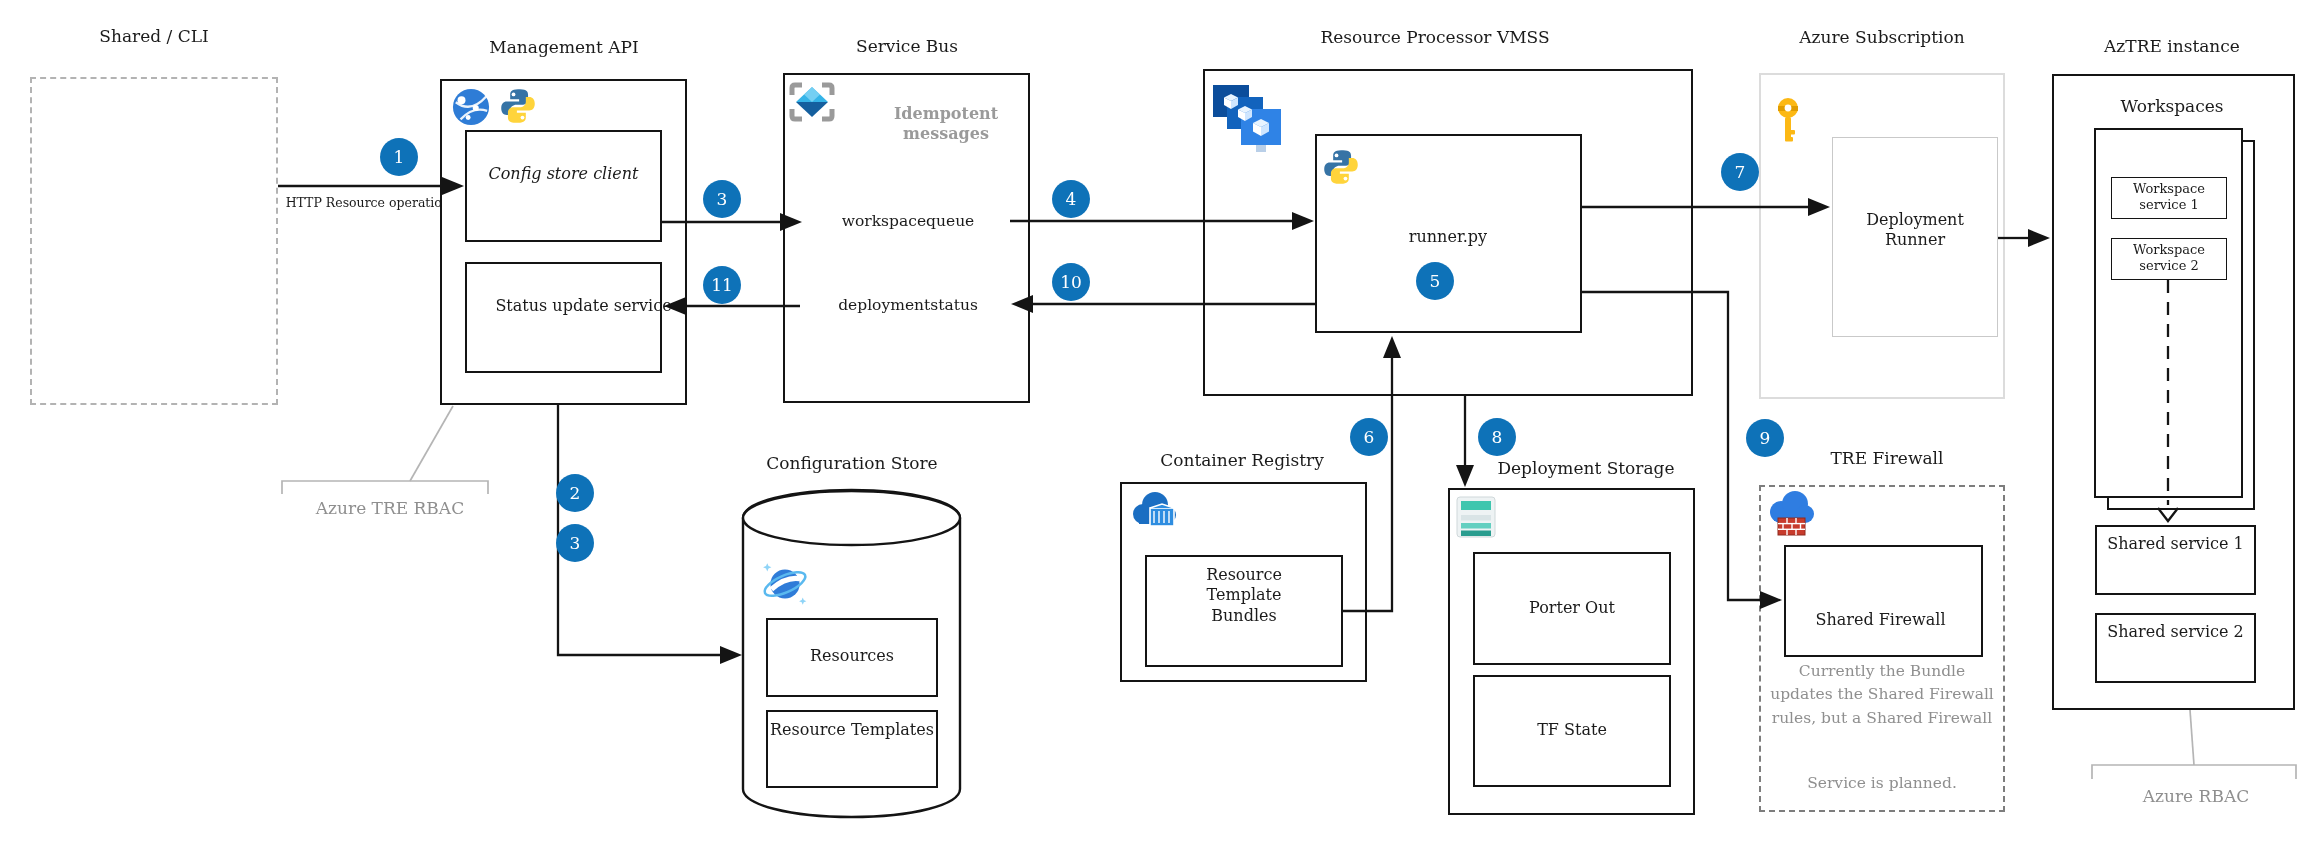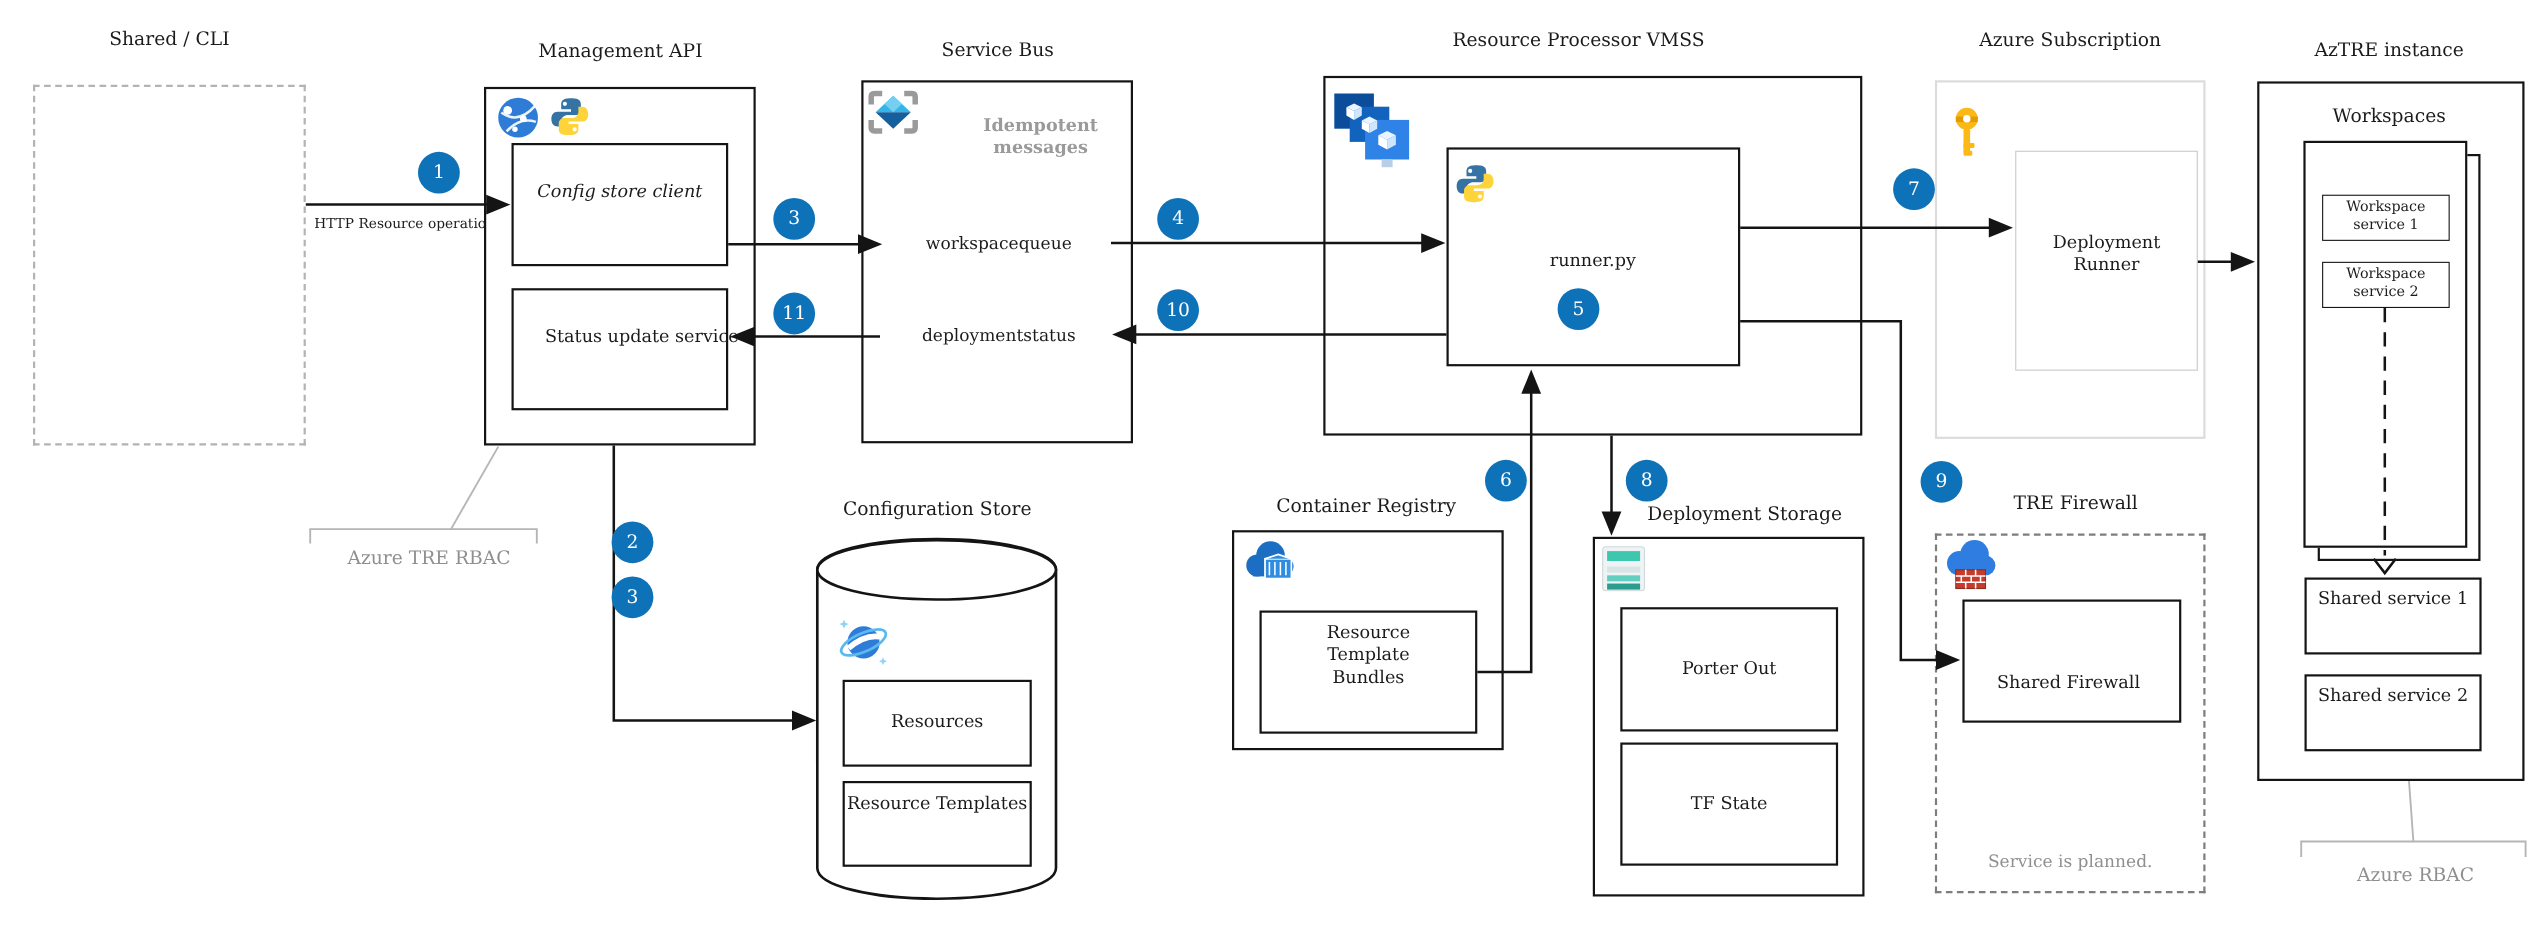--- a/index.html
+++ b/index.html
@@ -109,20 +109,21 @@
   <div class="t title" style="left:1486px;top:458px;width:200px;">Deployment Storage</div>
   <div class="bx mid" style="left:1473px;top:552px;width:198px;height:113px;"></div>
   <div class="t lbl mid" style="left:1473px;top:598px;width:198px;">Porter Out</div>
   <div class="bx mid" style="left:1473px;top:675px;width:198px;height:112px;"></div>
   <div class="t lbl mid" style="left:1473px;top:720px;width:198px;">TF State</div>
 
   <div class="bx mid" style="left:1759px;top:485px;width:246px;height:327px;border:2px dashed #7d7d7d;"></div>
   <div class="t title" style="left:1787px;top:448px;width:200px;">TRE Firewall</div>
   <div class="bx mid" style="left:1784px;top:545px;width:199px;height:112px;border-width:2.4px;"></div>
   <div class="t lbl mid" style="left:1784px;top:590px;width:193px;margin-top:20px;">Shared Firewall</div>
+  <div class="t mid gray" style="left:1768px;top:660px;width:228px;font-size:15.5px;line-height:1.5;text-align:center;">Currently the Bundle updates the Shared Firewall rules, but a Shared Firewall</div>
   <div class="t mid gray" style="left:1768px;top:774px;width:228px;font-size:15.5px;text-align:center;">Service is planned.</div>
 
   <svg class="icon" style="left:452px;top:88px;" width="38" height="38" viewBox="0 0 40 40">
     <circle cx="20" cy="20" r="19" fill="#2e7cd6"></circle>
     <path d="M4,15 Q20,27 36,9" stroke="#fff" stroke-width="2.4" fill="none" opacity=".9"></path>
     <path d="M9,33 Q22,19 37,24" stroke="#fff" stroke-width="2.4" fill="none" opacity=".9"></path>
     <circle cx="10" cy="13" r="4.2" fill="#fff"></circle>
       <circle cx="25" cy="21" r="3.2" fill="#fff"></circle>
       <circle cx="17" cy="31" r="2.6" fill="#fff"></circle>
   </svg>

